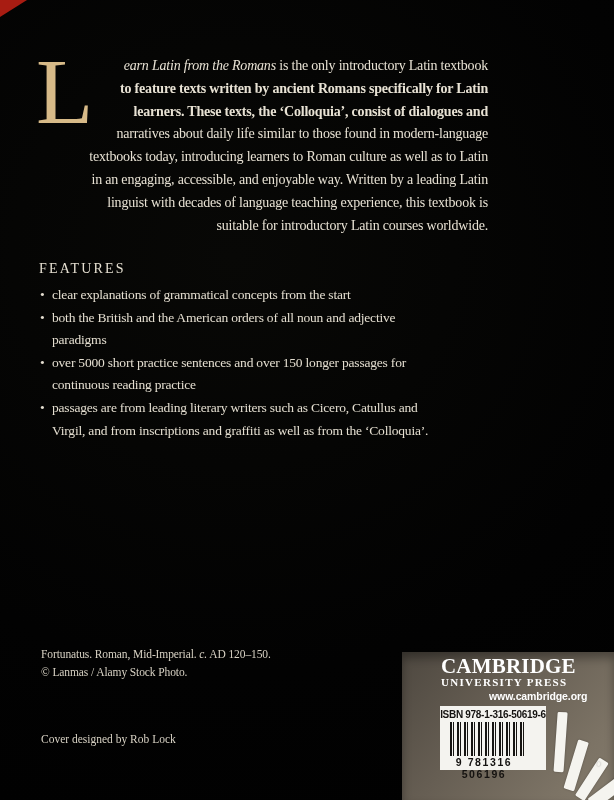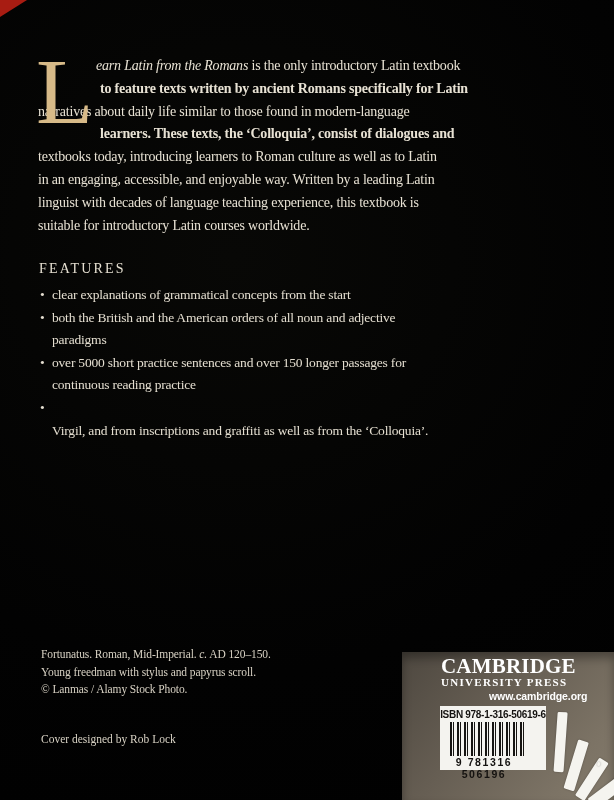--- a/index.html
+++ b/index.html
@@ -7,21 +7,21 @@
     position:relative;width:614px;height:800px;overflow:hidden;
     background:radial-gradient(130% 95% at 38% 32%, #080806 0%, #020202 55%, #000 100%);
     font-family:"Liberation Serif", serif;
   }
   
   .corner{position:absolute;top:0;left:0;width:0;height:0;
     border-top:17px solid #a81c12;border-right:27px solid transparent;}
   
   .intro{position:absolute;left:38px;top:55px;width:450px;color:#e8e2d4;
     font-size:14px;letter-spacing:-0.2px;}
-  .intro .line{height:22.8px;line-height:22.8px;white-space:nowrap;}
+  .intro .line{height:22.8px;line-height:22.8px;white-space:nowrap;text-align:right;}
   .intro .indent{padding-left:62px;font-weight:bold;}
   .intro .first{padding-left:58px;}
   .ital{font-style:italic;}
   .dropcap{position:absolute;left:-2px;top:-11px;font-size:94px;line-height:1;
     color:#d7ba88;font-family:"Liberation Serif", serif;}
   
   .features-heading{position:absolute;left:39px;top:261px;font-size:14px;
     letter-spacing:2.2px;color:#e5dfd1;}
   .features{position:absolute;left:40px;top:284px;color:#e4ded0;font-size:13.5px;
     letter-spacing:-0.2px;}
@@ -64,42 +64,41 @@
 <body>
 
 <div class="page">
 
   <div class="corner"></div>
 
   <div class="intro">
     <span class="dropcap">L</span>
     <div class="line first"><span class="ital">earn Latin from the Romans</span><span> is the only introductory Latin textbook</span></div>
     <div class="line indent">to feature texts written by ancient Romans specifically for Latin</div>
+    <div class="line indent">learners. These texts, the ‘Colloquia’, consist of dialogues and</div>
     <div class="line">narratives about daily life similar to those found in modern-language</div>
-    <div class="line indent">learners. These texts, the ‘Colloquia’, consist of dialogues and</div>
     <div class="line">textbooks today, introducing learners to Roman culture as well as to Latin</div>
     <div class="line">in an engaging, accessible, and enjoyable way. Written by a leading Latin</div>
     <div class="line">linguist with decades of language teaching experience, this textbook is</div>
     <div class="line">suitable for introductory Latin courses worldwide.</div>
   </div>
 
   <div class="features-heading">FEATURES</div>
   <div class="features">
     <div class="f-line"><span class="blt">•</span><span>clear explanations of grammatical concepts from the start</span></div>
     <div class="f-line"><span class="blt">•</span><span>both the British and the American orders of all noun and adjective</span></div>
     <div class="f-line"><span>paradigms</span></div>
     <div class="f-line"><span class="blt">•</span><span>over 5000 short practice sentences and over 150 longer passages for</span></div>
     <div class="f-line"><span>continuous reading practice</span></div>
-    <div class="f-line"><span class="blt">•</span></div>
+    <div class="f-line"><span class="blt">•</span><span>passages are from leading literary writers such as Cicero, Catullus and</span></div>
     <div class="f-line"><span>Virgil, and from inscriptions and graffiti as well as from the ‘Colloquia’.</span></div>
   </div>
 
   <div class="credits">
     <div><span>Fortunatus. Roman, Mid-Imperial. </span><span class="ital">c.</span><span> AD 120–150.</span></div>
-    <div>Young freedman with stylus and papyrus scroll.</div>
     <div>© Lanmas / Alamy Stock Photo.</div>
   </div>
   <div class="designer">Cover designed by Rob Lock</div>
 
   <div class="photo-corner"></div>
 
   <div class="pub">
     <div class="pub-name">CAMBRIDGE</div>
     <div class="pub-sub">UNIVERSITY PRESS</div>
     <div class="pub-url">www.cambridge.org</div>

